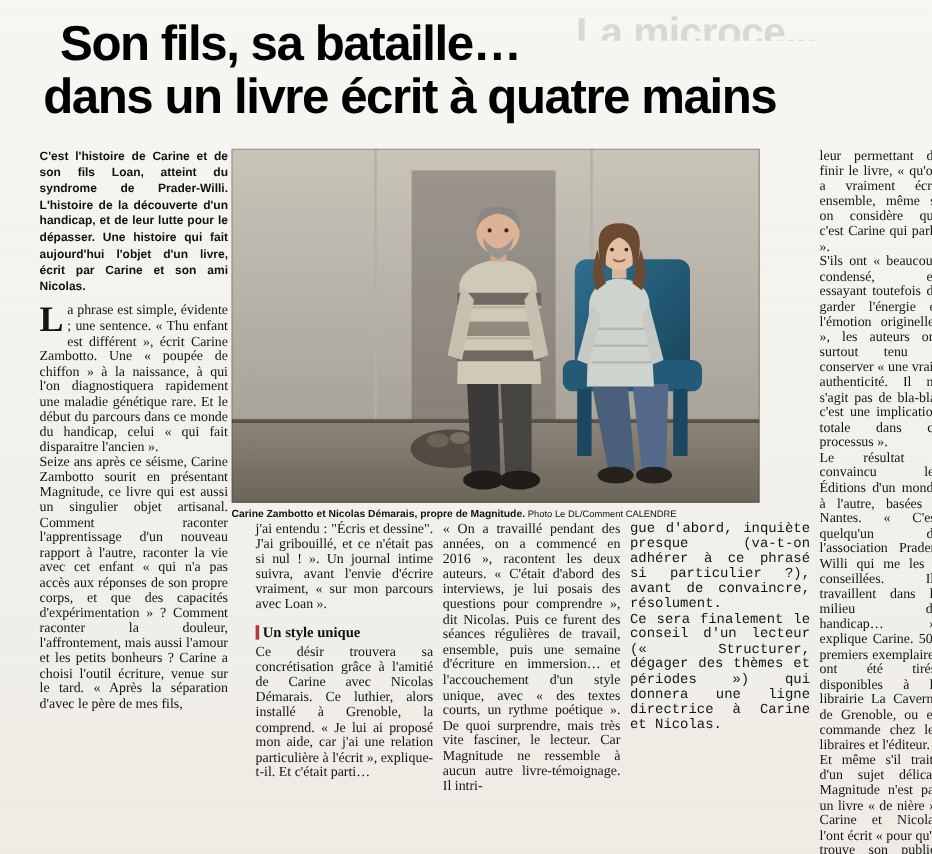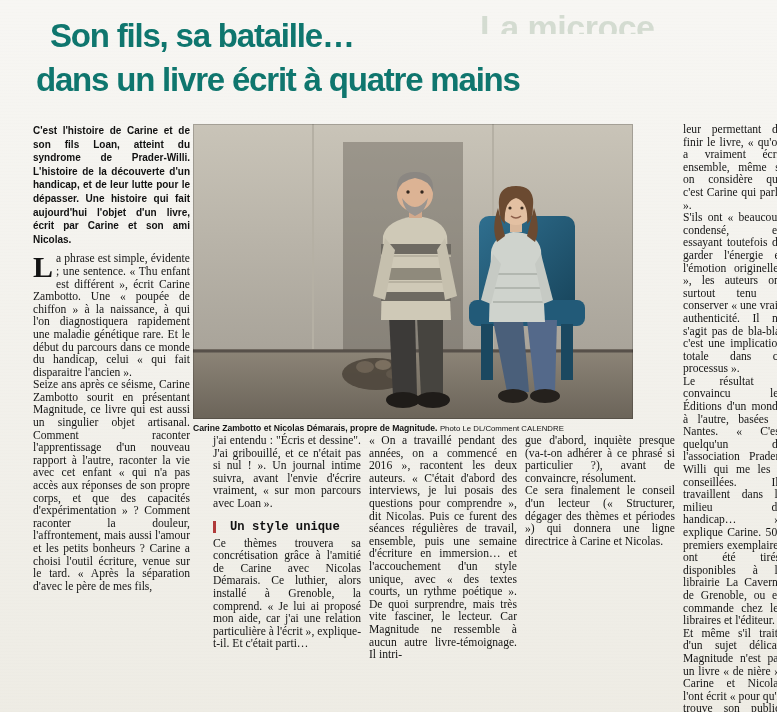--- a/index.html
+++ b/index.html
@@ -35,38 +35,38 @@
     overflow:hidden;
     height:26px;
   }
 
   
   .headline{
     position:absolute;
     left:28px;top:14px;width:726px;
     font-family:"Liberation Sans", sans-serif;
     font-weight:bold;
-    font-size:33px;
+    font-size:41px;
     line-height:44px;
     letter-spacing:-1.2px;
-    color:#0f766e;
+    color:#000000;
   }
   .headline .l1{display:block;padding-left:22px;}
   .headline .l2{display:block;padding-left:8px;}
 
   
   .cols{
     position:absolute;
     left:33px;top:124px;width:714px;height:578px;
   }
   .col{position:absolute;top:0;}
   .col1{left:0;width:157px;}
   .col2{left:180px;width:148px;}
   .col3{left:336px;width:148px;}
-  .col4{left:492px;width:150px;}
+  .col4{left:492px;width:150px;font-family:Liberation Mono, monospace;}
   .col5{left:650px;width:100px;}
 
   .lede{
     font-family:"Liberation Sans", sans-serif;
     font-weight:bold;
     font-size:10px;
     line-height:13.6px;
     text-align:justify;
     color:#111;
     margin:0 0 7px 0;
@@ -83,28 +83,28 @@
   .body + .body{margin-top:0;}
   .dropcap{
     float:left;
     font-family:"Liberation Serif", serif;
     font-weight:bold;
     font-size:30px;
     line-height:25px;
     padding:1px 3px 0 0;
   }
   .sub{
-    font-family:Liberation Mono, monospace;
+    font-family:Liberation Serif, serif;
     font-weight:bold;
     font-size:12.2px;
     line-height:14px;
     margin:9px 0 4px 0;
     color:#111;
     position:relative;
-    padding-left:17px;
+    padding-left:6px;
   }
   .sub:before{
     content:"";
     position:absolute;left:0;top:1px;
     width:3px;height:12px;background:#b03a3a;
   }
 
   
   .photo{
     position:absolute;
@@ -249,21 +249,21 @@
 
     <div class="col col1">
       <p class="lede">C'est l'histoire de Carine et de son fils Loan, atteint du syndrome de Prader-Willi. L'histoire de la découverte d'un handicap, et de leur lutte pour le dépasser. Une histoire qui fait aujourd'hui l'objet d'un livre, écrit par Carine et son ami Nicolas.</p>
       <p class="body"><span class="dropcap">L</span><span>a phrase est simple, évidente ; une sentence. « Thu enfant est différent », écrit Carine Zambotto. Une « poupée de chiffon » à la naissance, à qui l'on diagnostiquera rapidement une maladie génétique rare. Et le début du parcours dans ce monde du handicap, celui « qui fait disparaitre l'ancien ».</span></p>
       <p class="body">Seize ans après ce séisme, Carine Zambotto sourit en présentant Magnitude, ce livre qui est aussi un singulier objet artisanal. Comment raconter l'apprentissage d'un nouveau rapport à l'autre, raconter la vie avec cet enfant « qui n'a pas accès aux réponses de son propre corps, et que des capacités d'expérimentation » ? Comment raconter la douleur, l'affrontement, mais aussi l'amour et les petits bonheurs ? Carine a choisi l'outil écriture, venue sur le tard. « Après la séparation d'avec le père de mes fils,</p>
     </div>
 
     <div class="col col2 below-photo">
       <p class="body">j'ai entendu : "Écris et dessine". J'ai gribouillé, et ce n'était pas si nul ! ». Un journal intime suivra, avant l'envie d'écrire vraiment, « sur mon parcours avec Loan ».</p>
       <h2 class="sub">Un style unique</h2>
-      <p class="body">Ce thèmes trouvera sa concrétisation grâce à l'amitié de Carine avec Nicolas Démarais. Ce luthier, alors installé à Grenoble, la comprend. « Je lui ai proposé mon aide, car j'ai une relation particulière à l'écrit », explique-t-il. Et c'était parti…</p>
+      <p class="body">Ce désir trouvera sa concrétisation grâce à l'amitié de Carine avec Nicolas Démarais. Ce luthier, alors installé à Grenoble, la comprend. « Je lui ai proposé mon aide, car j'ai une relation particulière à l'écrit », explique-t-il. Et c'était parti…</p>
     </div>
 
     <div class="col col3 below-photo">
       <p class="body">« On a travaillé pendant des années, on a commencé en 2016 », racontent les deux auteurs. « C'était d'abord des interviews, je lui posais des questions pour comprendre », dit Nicolas. Puis ce furent des séances régulières de travail, ensemble, puis une semaine d'écriture en immersion… et l'accouchement d'un style unique, avec « des textes courts, un rythme poétique ». De quoi surprendre, mais très vite fasciner, le lecteur. Car Magnitude ne ressemble à aucun autre livre-témoignage. Il intri-</p>
     </div>
 
     <div class="col col4 below-photo">
       <p class="body">gue d'abord, inquiète presque (va-t-on adhérer à ce phrasé si particulier ?), avant de convaincre, résolument.</p>
       <p class="body">Ce sera finalement le conseil d'un lecteur (« Structurer, dégager des thèmes et périodes ») qui donnera une ligne directrice à Carine et Nicolas.</p>
     </div>

